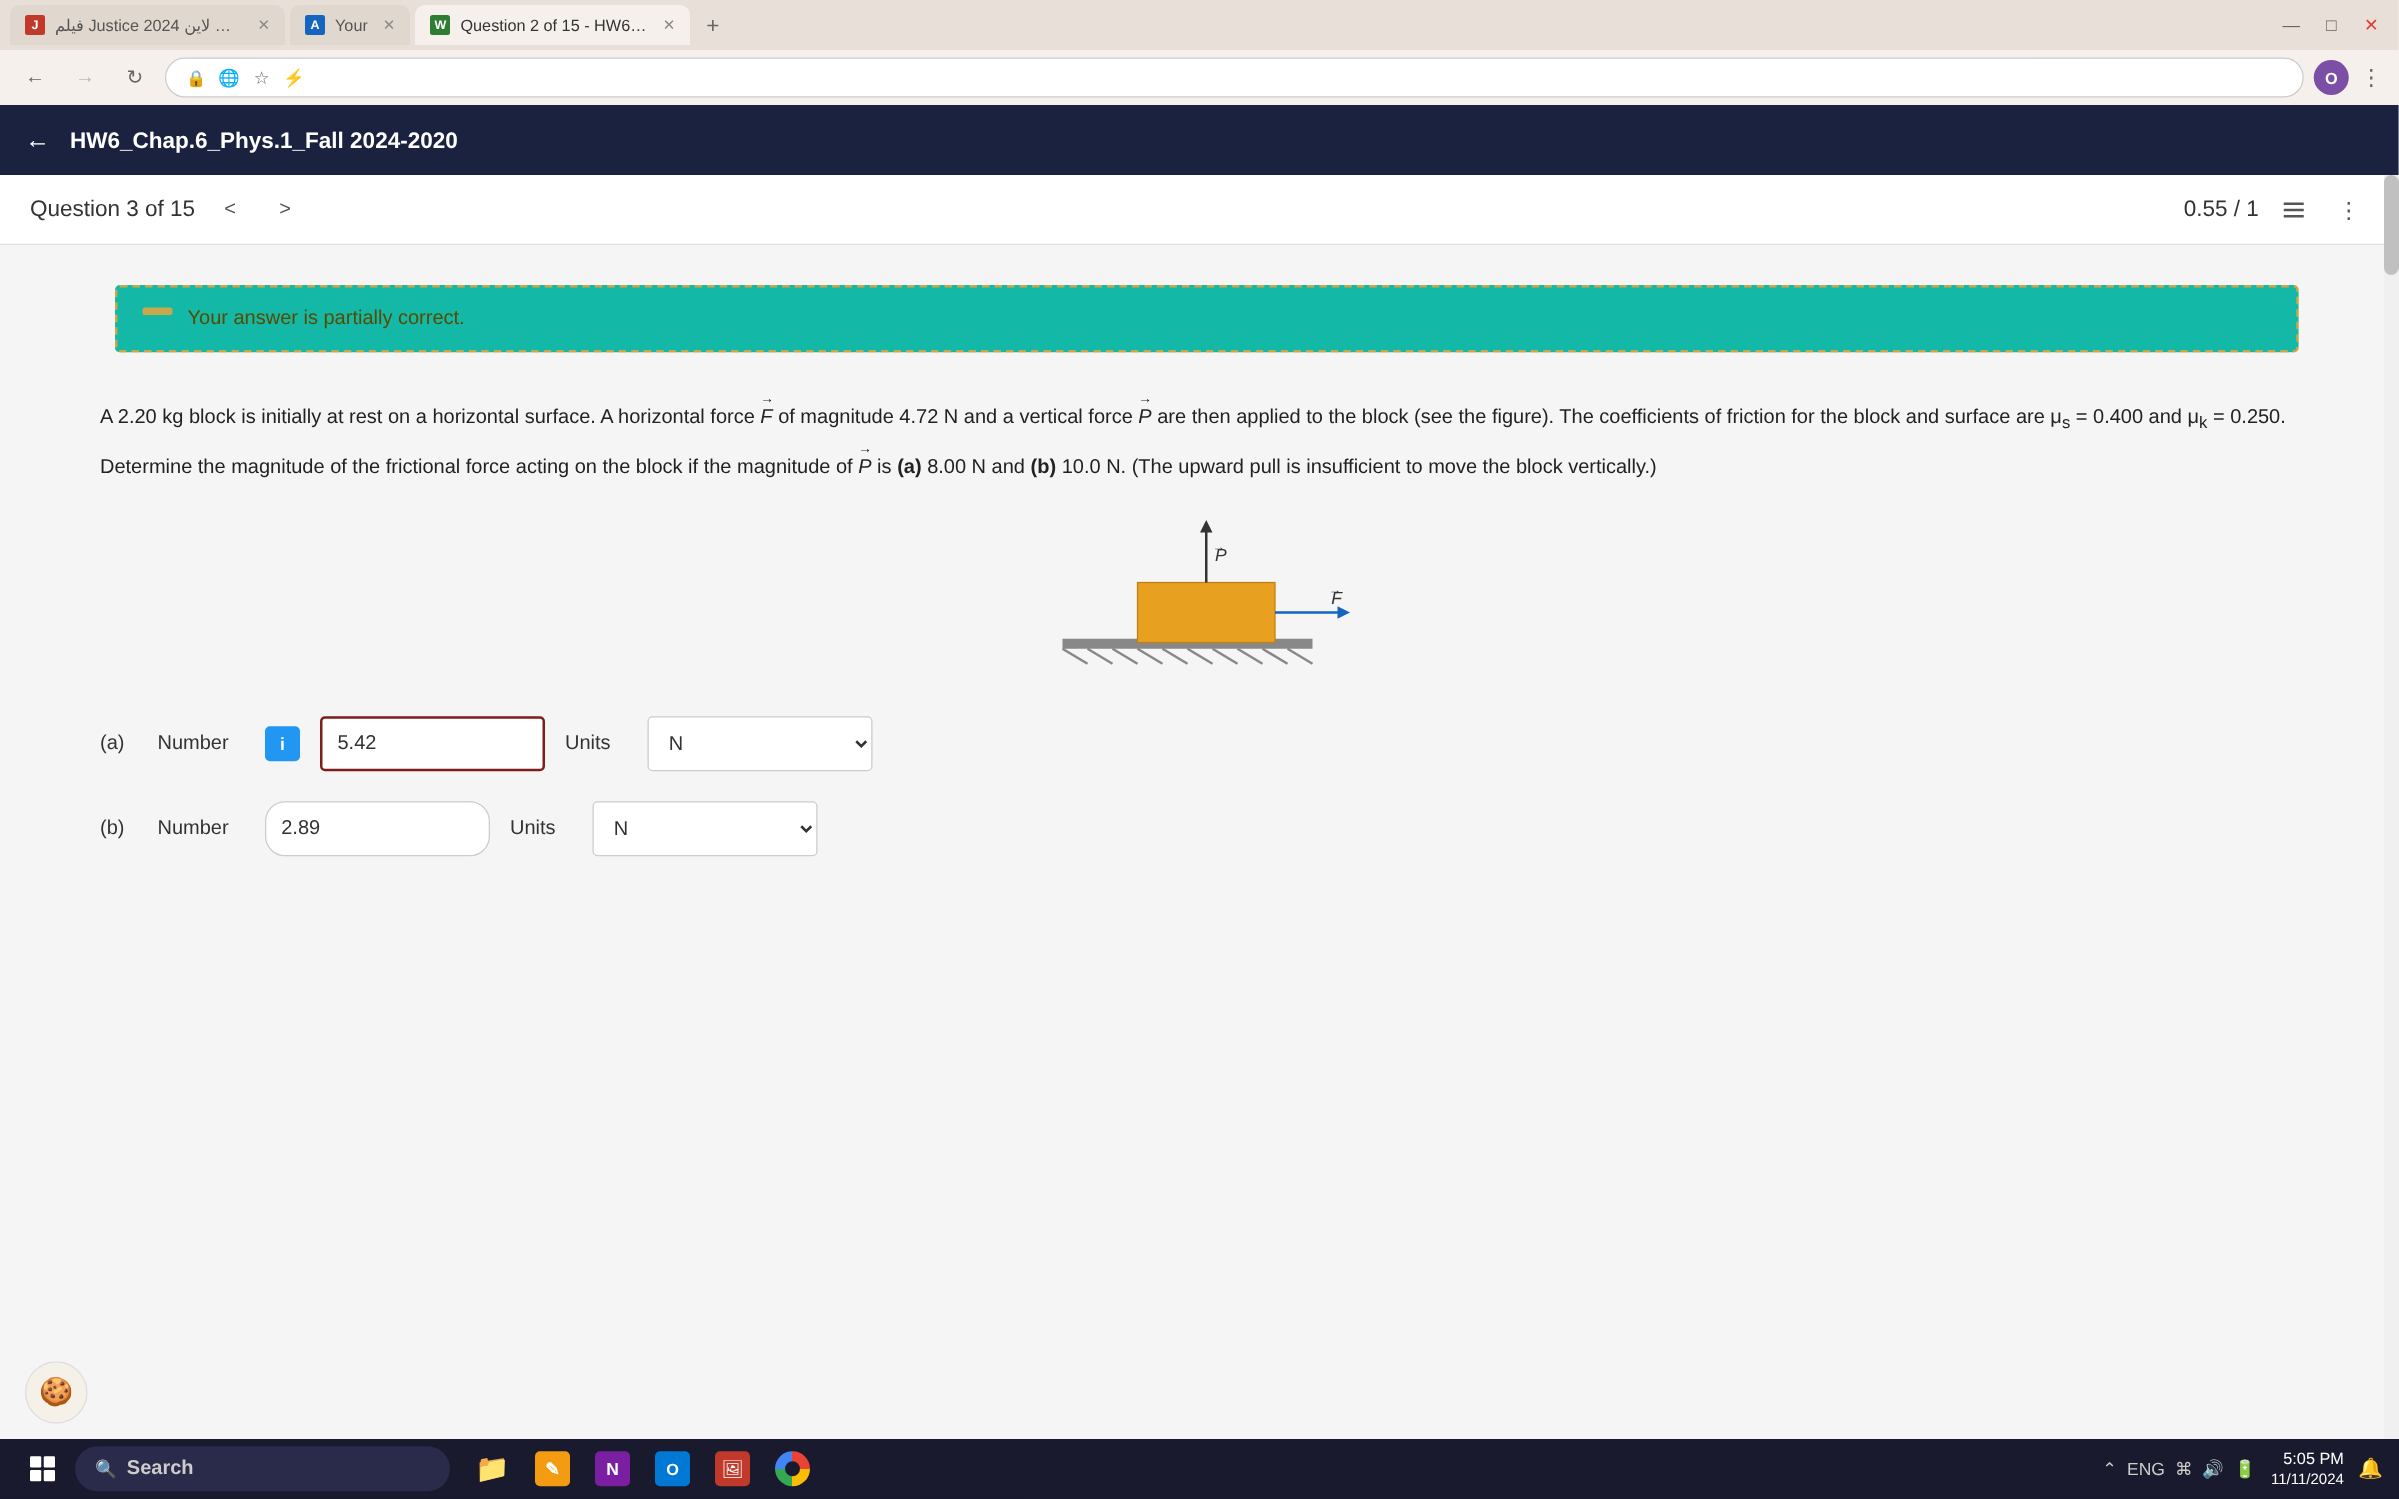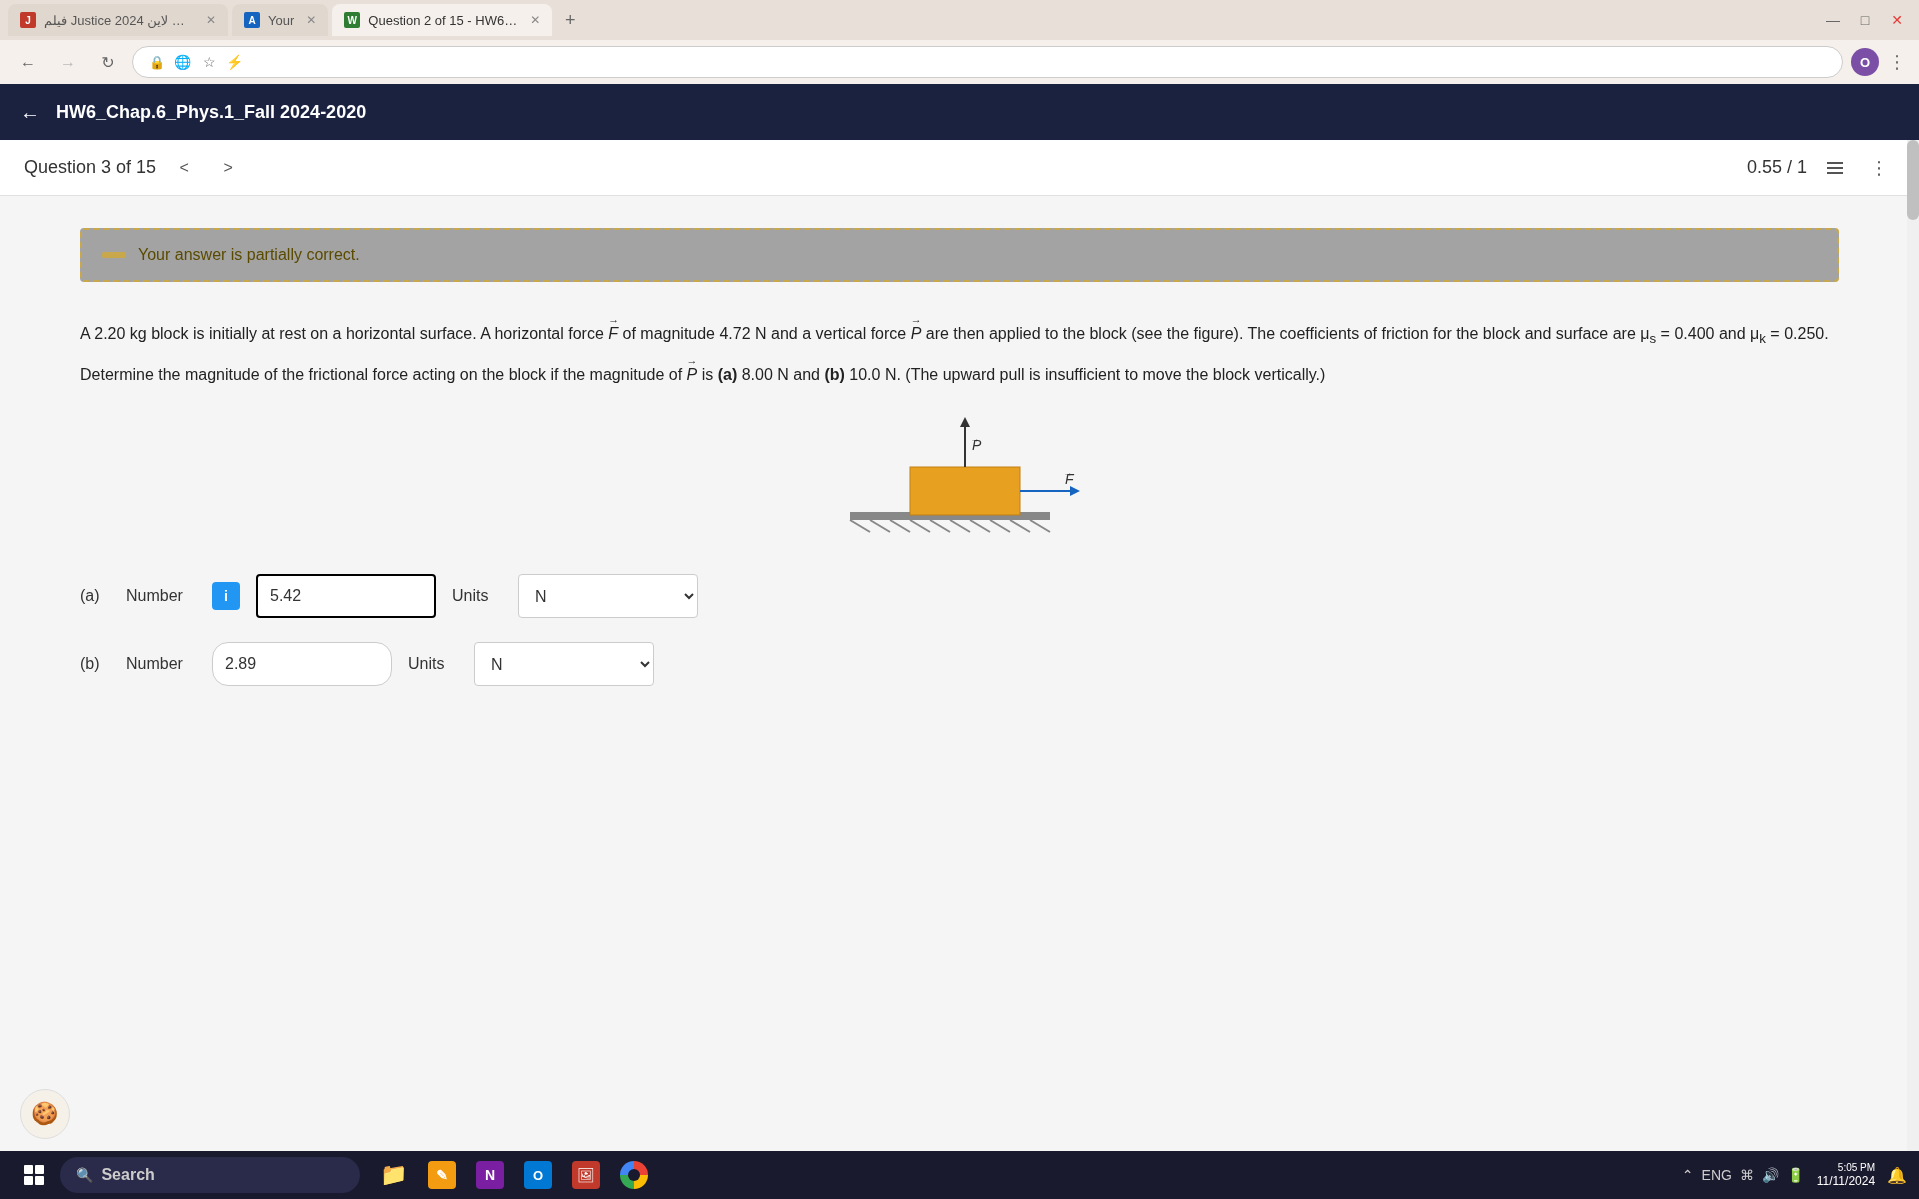--- a/index.html
+++ b/index.html
@@ -225,27 +225,28 @@
     .main-content {
       background: #f5f5f5;
       padding: 32px 80px;
       height: calc(1199px - 40px - 44px - 56px - 56px - 48px);
       overflow-y: auto;
     }
 
     
     .partial-correct-banner {
       border: 2px dashed #c8a84b;
-      background: #a3a3a3;
+      background: #14b8a6;
       border-radius: 4px;
       padding: 16px 20px;
       display: flex;
-      align-items: center;
+      align-items: flex-start;
       gap: 12px;
       margin-bottom: 28px;
+      margin-left: 12px;
     }
     .banner-icon {
       width: 24px;
       height: 6px;
       background: #c8a84b;
       border-radius: 2px;
       flex-shrink: 0;
     }
     .banner-text {
       font-size: 16px;
@@ -302,21 +303,21 @@
       justify-content: center;
       color: white;
       font-size: 14px;
       font-weight: bold;
       cursor: pointer;
       flex-shrink: 0;
     }
     .number-input {
       width: 180px;
       height: 44px;
-      border: 2px solid #000000;
+      border: 2px solid #7f1d1d;
       border-radius: 4px;
       padding: 0 12px;
       font-size: 16px;
       color: #333;
       outline: none;
     }
     .number-input-b {
       width: 180px;
       height: 44px;
       border: 1px solid #ccc;
@@ -417,21 +418,21 @@
       align-items: center;
       gap: 12px;
       color: white;
       font-size: 13px;
     }
     .taskbar-time {
       text-align: right;
       line-height: 1.3;
     }
     .taskbar-time-main {
-      font-size: 10px;
+      font-size: 13px;
       font-weight: 500;
     }
     .taskbar-time-date {
       font-size: 12px;
     }
     .taskbar-sys-icons {
       display: flex;
       gap: 8px;
       align-items: center;
       color: #ccc;

